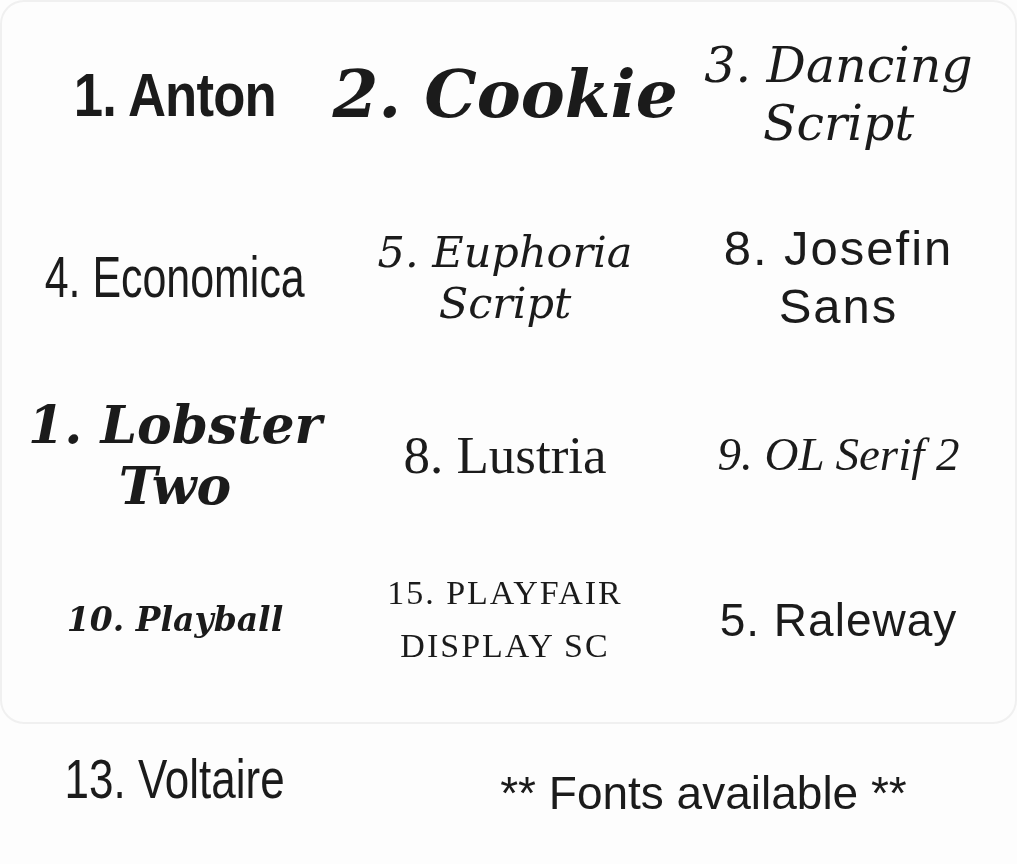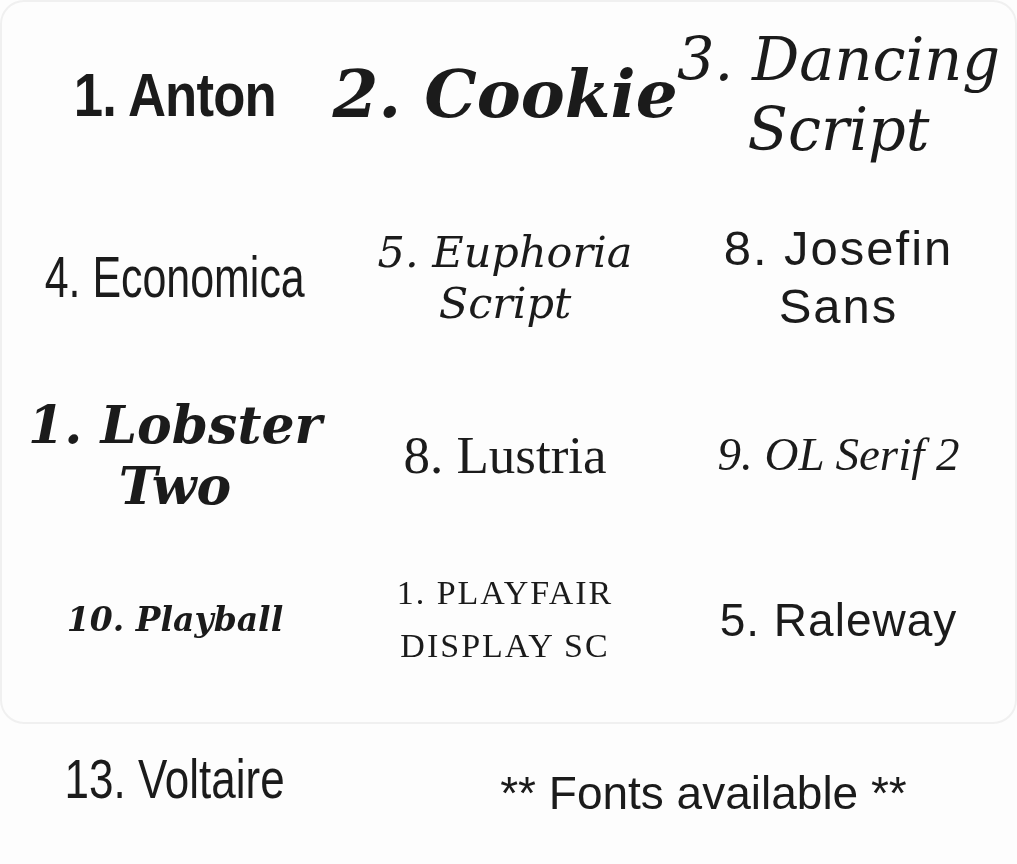--- a/index.html
+++ b/index.html
@@ -41,21 +41,21 @@
   }
   .style-cookie {
     font-family: "DejaVu Serif", serif;
     font-style: italic;
     font-weight: bold;
     font-size: 66px;
   }
   .style-dancing {
     font-family: "DejaVu Serif", serif;
     font-style: italic;
-    font-size: 59px;
+    font-size: 49px;
   }
   .style-economica {
     font-family: "Liberation Sans", sans-serif;
     font-size: 58px;
     transform: scaleX(0.74);
   }
   .style-euphoria {
     font-family: "DejaVu Serif", serif;
     font-style: italic;
     font-size: 43px;
@@ -150,21 +150,21 @@
     <span class="label style-lustria">8. Lustria</span>
   </div>
   <div class="cell">
     <span class="label style-olserif">9. OL Serif 2</span>
   </div>
 
   <div class="cell">
     <span class="label style-playball">10. Playball</span>
   </div>
   <div class="cell">
-    <span class="label style-playfair">1. PLAYFAIR
+    <span class="label style-playfair">15. PLAYFAIR
 DISPLAY SC</span>
   </div>
   <div class="cell">
     <span class="label style-raleway">5. Raleway</span>
   </div>
 
   <div class="cell">
     <span class="label style-voltaire">13. Voltaire</span>
   </div>
   <div class="cell cell-footer">

